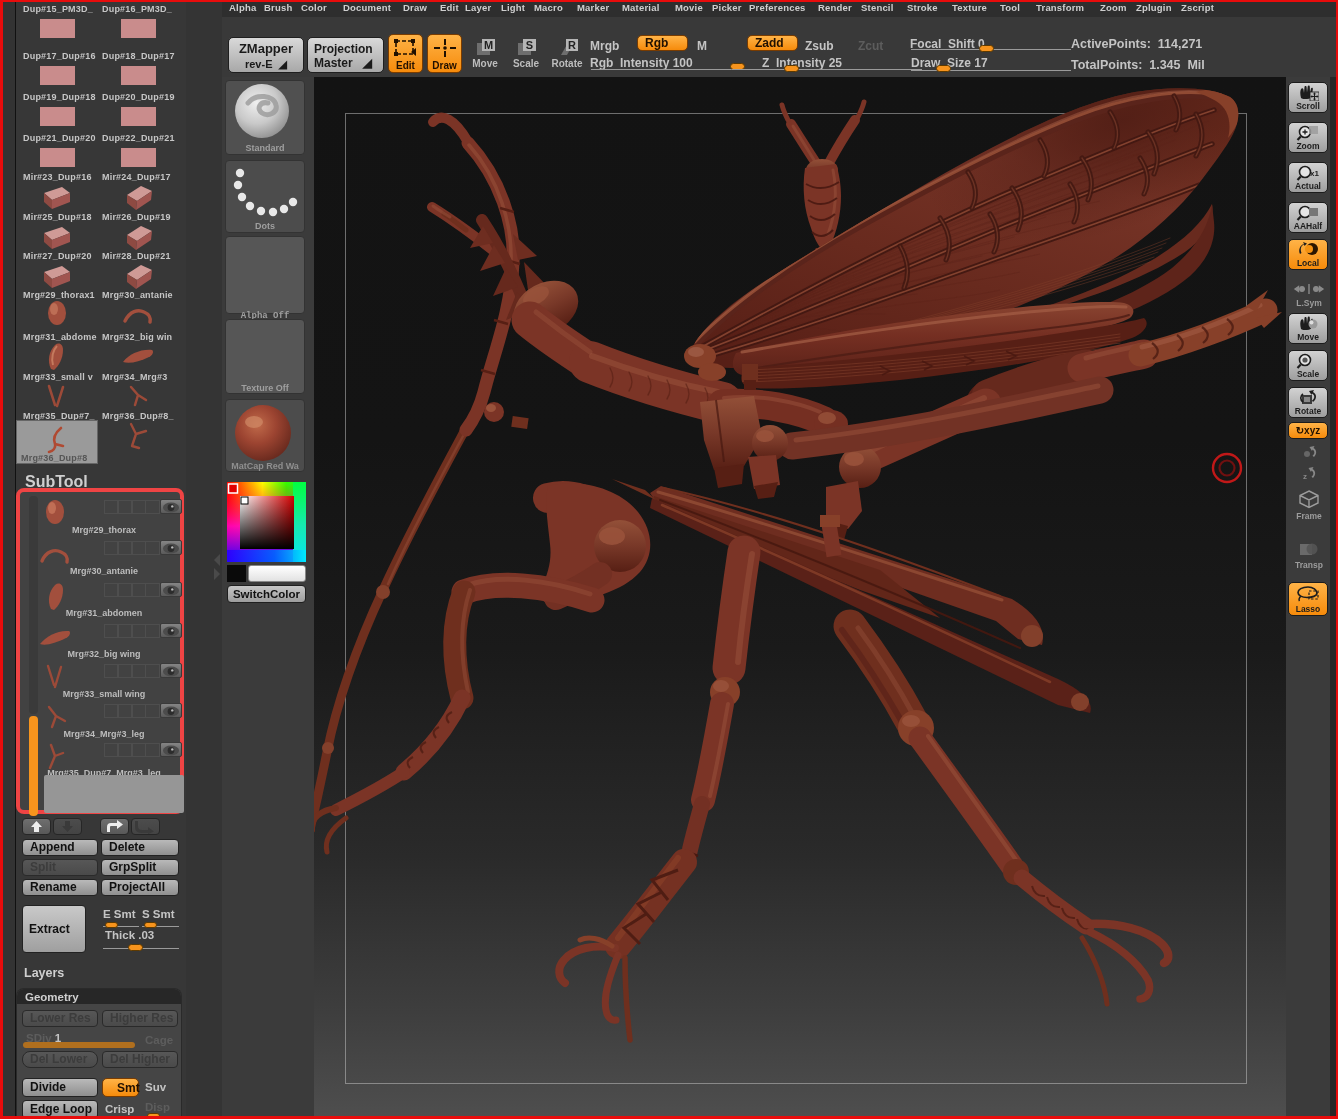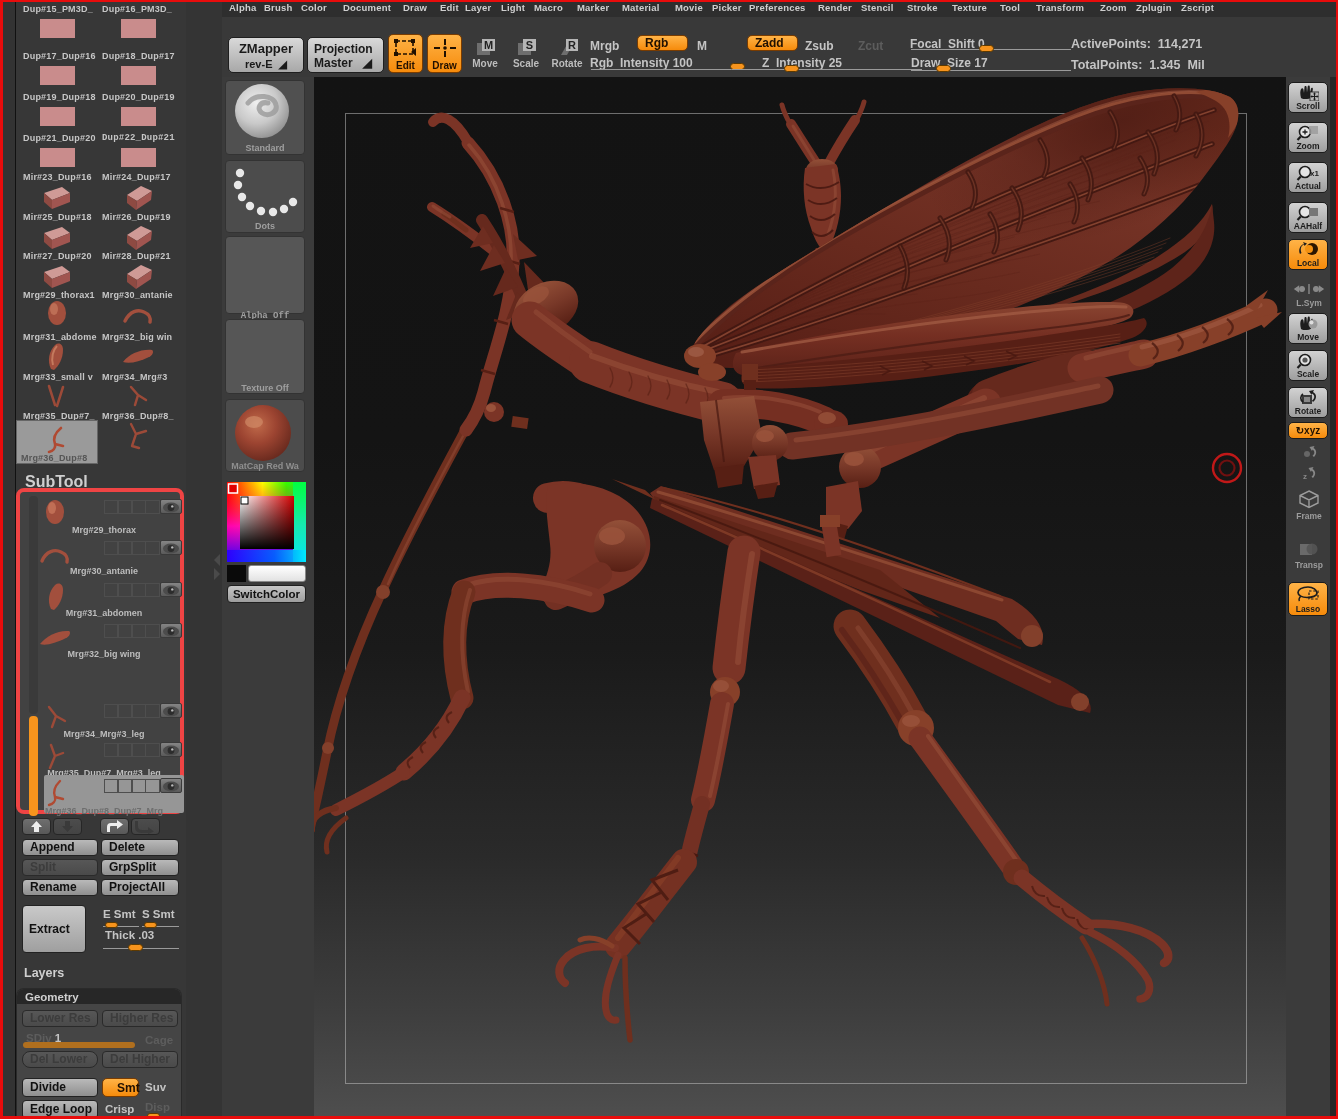--- a/index.html
+++ b/index.html
@@ -52,21 +52,21 @@
 <div class="abs" style="left:105px;top:17px;width:35px;height:19px;background:#c98c8c;"></div>
 <div class="thlabel" style="left:7px;top:49px;width:84px;">Dup#17_Dup#16</div>
 <div class="thlabel" style="left:86px;top:49px;width:82px;">Dup#18_Dup#17</div>
 <div class="abs" style="left:24px;top:64px;width:35px;height:19px;background:#c98c8c;"></div>
 <div class="abs" style="left:105px;top:64px;width:35px;height:19px;background:#c98c8c;"></div>
 <div class="thlabel" style="left:7px;top:90px;width:84px;">Dup#19_Dup#18</div>
 <div class="thlabel" style="left:86px;top:90px;width:82px;">Dup#20_Dup#19</div>
 <div class="abs" style="left:24px;top:105px;width:35px;height:19px;background:#c98c8c;"></div>
 <div class="abs" style="left:105px;top:105px;width:35px;height:19px;background:#c98c8c;"></div>
 <div class="thlabel" style="left:7px;top:131px;width:84px;">Dup#21_Dup#20</div>
-<div class="thlabel" style="left:86px;top:131px;width:82px;font-family:Liberation Mono, monospace;">Dup#22_Dup#21</div>
+<div class="thlabel" style="left:86px;top:131px;width:82px;">Dup#22_Dup#21</div>
 <div class="abs" style="left:24px;top:146px;width:35px;height:19px;background:#c98c8c;"></div>
 <div class="abs" style="left:105px;top:146px;width:35px;height:19px;background:#c98c8c;"></div>
 <div class="thlabel" style="left:7px;top:170px;width:84px;">Mir#23_Dup#16</div>
 <div class="thlabel" style="left:86px;top:170px;width:82px;">Mir#24_Dup#17</div>
 <svg class="abs" style="left:24px;top:181px" width="36" height="28">
       <polygon points="4,10 22,4 30,10 12,17" fill="#cf9a96"></polygon>
       <polygon points="4,10 12,17 12,26 4,19" fill="#8e4a42"></polygon>
       <polygon points="12,17 30,10 30,19 12,26" fill="#a05550"></polygon>
     </svg>
 <svg class="abs" style="left:105px;top:181px" width="36" height="28">
@@ -195,20 +195,35 @@
 <div class="slots" style="left:84px;top:4px;width:14px;"></div>
       <div class="slots" style="left:98px;top:4px;width:14px;"></div>
       <div class="slots" style="left:112px;top:4px;width:14px;"></div>
 <div class="eye" style="left:140px;top:3px;background:linear-gradient(#848484,#5a5a5a);border:1px solid #3a3a3a;"><svg width="20" height="13" viewBox="0 0 20 13">
           <ellipse cx="10" cy="6.5" rx="8" ry="5" fill="#4c4c4c"></ellipse>
           <circle cx="10" cy="6.5" r="3.4" fill="#2c2c2c"></circle>
           <circle cx="11.3" cy="5.4" r="1.2" fill="#bbb"></circle>
         </svg></div>
 <div class="stname" style="top:29px;color:#bdbdbd;">Mrg#32_big  wing</div>
 </div>
+<div class="strow" style="top:168px;">
+<svg class="abs" style="left:22px;top:3px" width="26" height="30">
+        <path d="M6 3 L12 22 M19 4 L13 24" stroke="#9c4a38" stroke-width="2.4" fill="none" stroke-linecap="round"></path>
+      </svg>
+<div class="slots" style="left:84px;top:4px;"></div>
+<div class="slots" style="left:84px;top:4px;width:14px;"></div>
+      <div class="slots" style="left:98px;top:4px;width:14px;"></div>
+      <div class="slots" style="left:112px;top:4px;width:14px;"></div>
+<div class="eye" style="left:140px;top:3px;background:linear-gradient(#848484,#5a5a5a);border:1px solid #3a3a3a;"><svg width="20" height="13" viewBox="0 0 20 13">
+          <ellipse cx="10" cy="6.5" rx="8" ry="5" fill="#4c4c4c"></ellipse>
+          <circle cx="10" cy="6.5" r="3.4" fill="#2c2c2c"></circle>
+          <circle cx="11.3" cy="5.4" r="1.2" fill="#bbb"></circle>
+        </svg></div>
+<div class="stname" style="top:29px;color:#bdbdbd;">Mrg#33_small  wing</div>
+</div>
 <div class="strow" style="top:208px;">
 <svg class="abs" style="left:22px;top:3px" width="28" height="30">
         <path d="M7 4 L14 13 L10 24 M14 13 L23 18" stroke="#9c4a38" stroke-width="2.4" fill="none" stroke-linecap="round"></path>
       </svg>
 <div class="slots" style="left:84px;top:4px;"></div>
 <div class="slots" style="left:84px;top:4px;width:14px;"></div>
       <div class="slots" style="left:98px;top:4px;width:14px;"></div>
       <div class="slots" style="left:112px;top:4px;width:14px;"></div>
 <div class="eye" style="left:140px;top:3px;background:linear-gradient(#848484,#5a5a5a);border:1px solid #3a3a3a;"><svg width="20" height="13" viewBox="0 0 20 13">
           <ellipse cx="10" cy="6.5" rx="8" ry="5" fill="#4c4c4c"></ellipse>
@@ -226,35 +241,20 @@
       <div class="slots" style="left:98px;top:4px;width:14px;"></div>
       <div class="slots" style="left:112px;top:4px;width:14px;"></div>
 <div class="eye" style="left:140px;top:3px;background:linear-gradient(#848484,#5a5a5a);border:1px solid #3a3a3a;"><svg width="20" height="13" viewBox="0 0 20 13">
           <ellipse cx="10" cy="6.5" rx="8" ry="5" fill="#4c4c4c"></ellipse>
           <circle cx="10" cy="6.5" r="3.4" fill="#2c2c2c"></circle>
           <circle cx="11.3" cy="5.4" r="1.2" fill="#bbb"></circle>
         </svg></div>
 <div class="stname" style="top:29px;color:#bdbdbd;">Mrg#35_Dup#7_Mrg#3_leg</div>
 </div>
 <div class="abs" style="left:24px;top:283px;width:140px;height:38px;background:#969696;border-radius:2px;"></div>
-<div class="strow" style="top:283px;">
-<svg class="abs" style="left:22px;top:3px" width="28" height="30">
-        <path d="M18 3 C13 8 11 14 13 19 C14 23 11 26 7 27 M13 19 L21 21" stroke="#b04a32" stroke-width="2.4" fill="none" stroke-linecap="round"></path>
-      </svg>
-<div class="slots" style="left:84px;top:4px;"></div>
-<div class="slots" style="left:84px;top:4px;width:14px;"></div>
-      <div class="slots" style="left:98px;top:4px;width:14px;"></div>
-      <div class="slots" style="left:112px;top:4px;width:14px;"></div>
-<div class="eye" style="left:140px;top:3px;background:linear-gradient(#848484,#5a5a5a);border:1px solid #3a3a3a;"><svg width="20" height="13" viewBox="0 0 20 13">
-          <ellipse cx="10" cy="6.5" rx="8" ry="5" fill="#4c4c4c"></ellipse>
-          <circle cx="10" cy="6.5" r="3.4" fill="#2c2c2c"></circle>
-          <circle cx="11.3" cy="5.4" r="1.2" fill="#bbb"></circle>
-        </svg></div>
-<div class="stname" style="top:31px;color:#6e6e6e;">Mrg#36_Dup#8_Dup#7_Mrg</div>
-</div>
 <div class="abs" style="left:9px;top:224px;width:9px;height:100px;background:#f7941d;border-radius:4px;"></div>
 <div class="abs" style="left:9px;top:4px;width:9px;height:218px;background:#3a3a3a;border-radius:4px;"></div>
 </div>
 <div class="abs" style="left:22px;top:818px;width:29px;height:17px;background:linear-gradient(#6f6f6f,#585858);border:1px solid #262626;border-radius:4px;text-align:center;"><svg width="27" height="15" viewBox="0 0 27 15">
       <path d="M13.5 2 L19 8 L16 8 L16 13 L11 13 L11 8 L8 8 Z" fill="#eeeeee"></path>
     </svg></div>
 <div class="abs" style="left:53px;top:818px;width:29px;height:17px;background:linear-gradient(#4c4c4c,#444);border:1px solid #262626;border-radius:4px;text-align:center;"><svg width="27" height="15" viewBox="0 0 27 15">
       <path d="M13.5 13 L19 7 L16 7 L16 2 L11 2 L11 7 L8 7 Z" fill="#3a3a3a"></path>
     </svg></div>
 <div class="abs" style="left:100px;top:818px;width:29px;height:17px;background:linear-gradient(#6f6f6f,#585858);border:1px solid #262626;border-radius:4px;text-align:center;"><svg width="27" height="15" viewBox="0 0 27 15">

